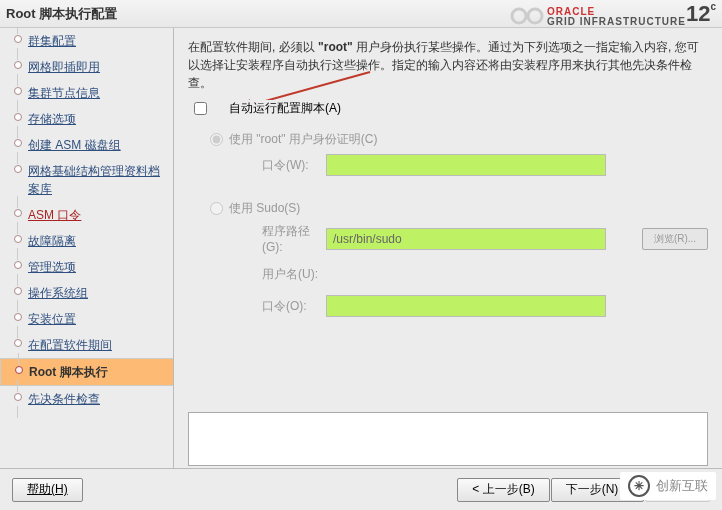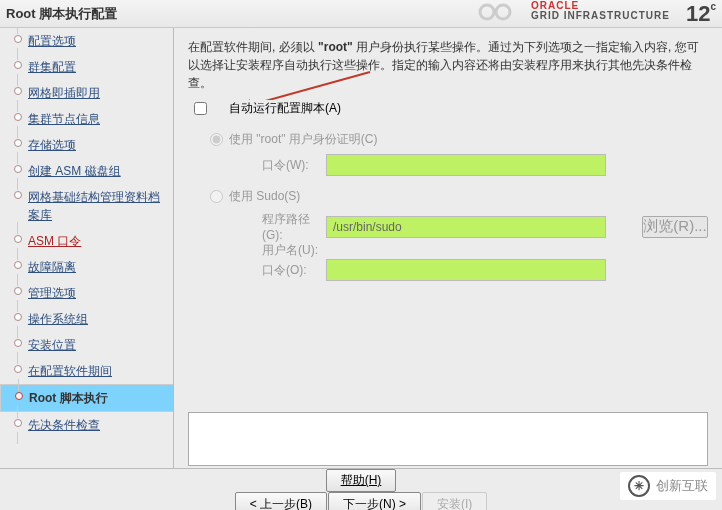--- a/index.html
+++ b/index.html
@@ -21,22 +21,22 @@
       justify-content: space-between;
       padding: 0 6px;
     }
     .header-title {
       font-weight: bold;
       font-size: 13px;
       color: #333;
     }
     .header-logo {
       display: flex;
-      align-items: flex-start;
-      gap: 16px;
+      align-items: flex-end;
+      gap: 0;
       color: #555;
     }
     .oracle-txt { color: #c33; font-weight: bold; font-size: 10px; letter-spacing: 1px;}
     .grid-txt { color: #555; font-weight: bold; font-size: 10px; letter-spacing: 1px;}
     .ver { font-size: 22px; font-weight: bold; color: #444;}
     .ver sup { font-size: 10px; vertical-align: top;}
     .content {
       display: flex;
       height: 440px;
     }
@@ -65,21 +65,21 @@
       background: #fff;
     }
     .sidebar-item .conn {
       position: absolute;
       left: 17px; top: -6px;
       width: 1px; height: 12px;
       background: #ccc;
     }
     .sidebar-item.dim { color: #9aa; text-decoration: none; cursor: default;}
     .sidebar-item.active {
-      background: #7dd3fc;
+      background: #fdba74;
       color: #333;
       font-weight: bold;
       text-decoration: none;
       border: 1px solid #ccc;
       border-right: none;
       margin-right: -1px;
     }
     .sidebar-item.active .bullet{ border-color:#a44; background:#fee;}
     .sidebar-item.red { color: #a22;}
     .main {
@@ -97,54 +97,53 @@
       display: flex; align-items: center;
       gap: 22px; margin-bottom: 14px;
       margin-left: 6px;
     }
     .chk-row input { accent-color:#666;}
     .radio-group {
       margin-left: 22px;
       color: #999;
     }
     .radio-row { display: flex; align-items: center; gap: 6px; margin-bottom: 6px;}
-    .field-row { display: flex; align-items: center; margin-bottom: 0; margin-left: 52px;}
+    .field-row { display: flex; align-items: center; margin-bottom: 12px; margin-left: 52px;}
     .field-label { width: 64px; color: #999;}
     .field-input {
       width: 280px; height: 22px;
       border: 1px solid #bbb;
       background: #bef264;
       color: #666;
       padding: 2px 6px;
       font-size: 12px;
     }
     .browse-btn {
       width: 66px; height: 22px; margin-left: 36px;
       border: 1px solid #aaa; background:#e6e6e6;
-      color:#999; font-size:15px;
+      color:#999; font-size:10px;
       border-radius:2px;
     }
     .sep { height: 12px;}
     .log-box {
       position: absolute;
       left: 14px; right: 14px;
       bottom: 2px;
       height: 54px;
       border: 1px solid #aaa;
       background: #fff;
     }
     .footer {
       height: 42px;
       border-top: 1px solid #bbb;
       display: flex;
       align-items: center;
       justify-content: space-between;
       padding: 0 12px;
       background: #ececec;
-      flex-direction: column;
     }
     .btn {
       height: 24px;
       padding: 2px 14px;
       border: 1px solid #888;
       background: linear-gradient(#fafafa,#e4e4e4);
       font-size: 12px;
       border-radius: 2px;
       cursor: pointer;
     }
@@ -185,21 +184,20 @@
       <div class="oracle-txt">ORACLE</div>
       <div class="grid-txt">GRID INFRASTRUCTURE</div>
     </div>
     <span class="ver"><span>12</span><sup>c</sup></span>
   </div>
 </div>
 
 <div class="content">
   <div class="sidebar">
     <ul id="sidebar-list">
-        <li class="sidebar-item"><span class="conn"></span><span class="bullet"></span><span>配置选项</span></li>
         <li class="sidebar-item"><span class="conn"></span><span class="bullet"></span><span>群集配置</span></li>
         <li class="sidebar-item"><span class="conn"></span><span class="bullet"></span><span>网格即插即用</span></li>
         <li class="sidebar-item"><span class="conn"></span><span class="bullet"></span><span>集群节点信息</span></li>
         <li class="sidebar-item"><span class="conn"></span><span class="bullet"></span><span>存储选项</span></li>
         <li class="sidebar-item"><span class="conn"></span><span class="bullet"></span><span>创建 ASM 磁盘组</span></li>
         <li class="sidebar-item"><span class="conn"></span><span class="bullet"></span><span>网格基础结构管理资料档案库</span></li>
         <li class="sidebar-item red"><span class="conn"></span><span class="bullet"></span><span>ASM 口令</span></li>
         <li class="sidebar-item"><span class="conn"></span><span class="bullet"></span><span>故障隔离</span></li>
         <li class="sidebar-item"><span class="conn"></span><span class="bullet"></span><span>管理选项</span></li>
         <li class="sidebar-item"><span class="conn"></span><span class="bullet"></span><span>操作系统组</span></li>

